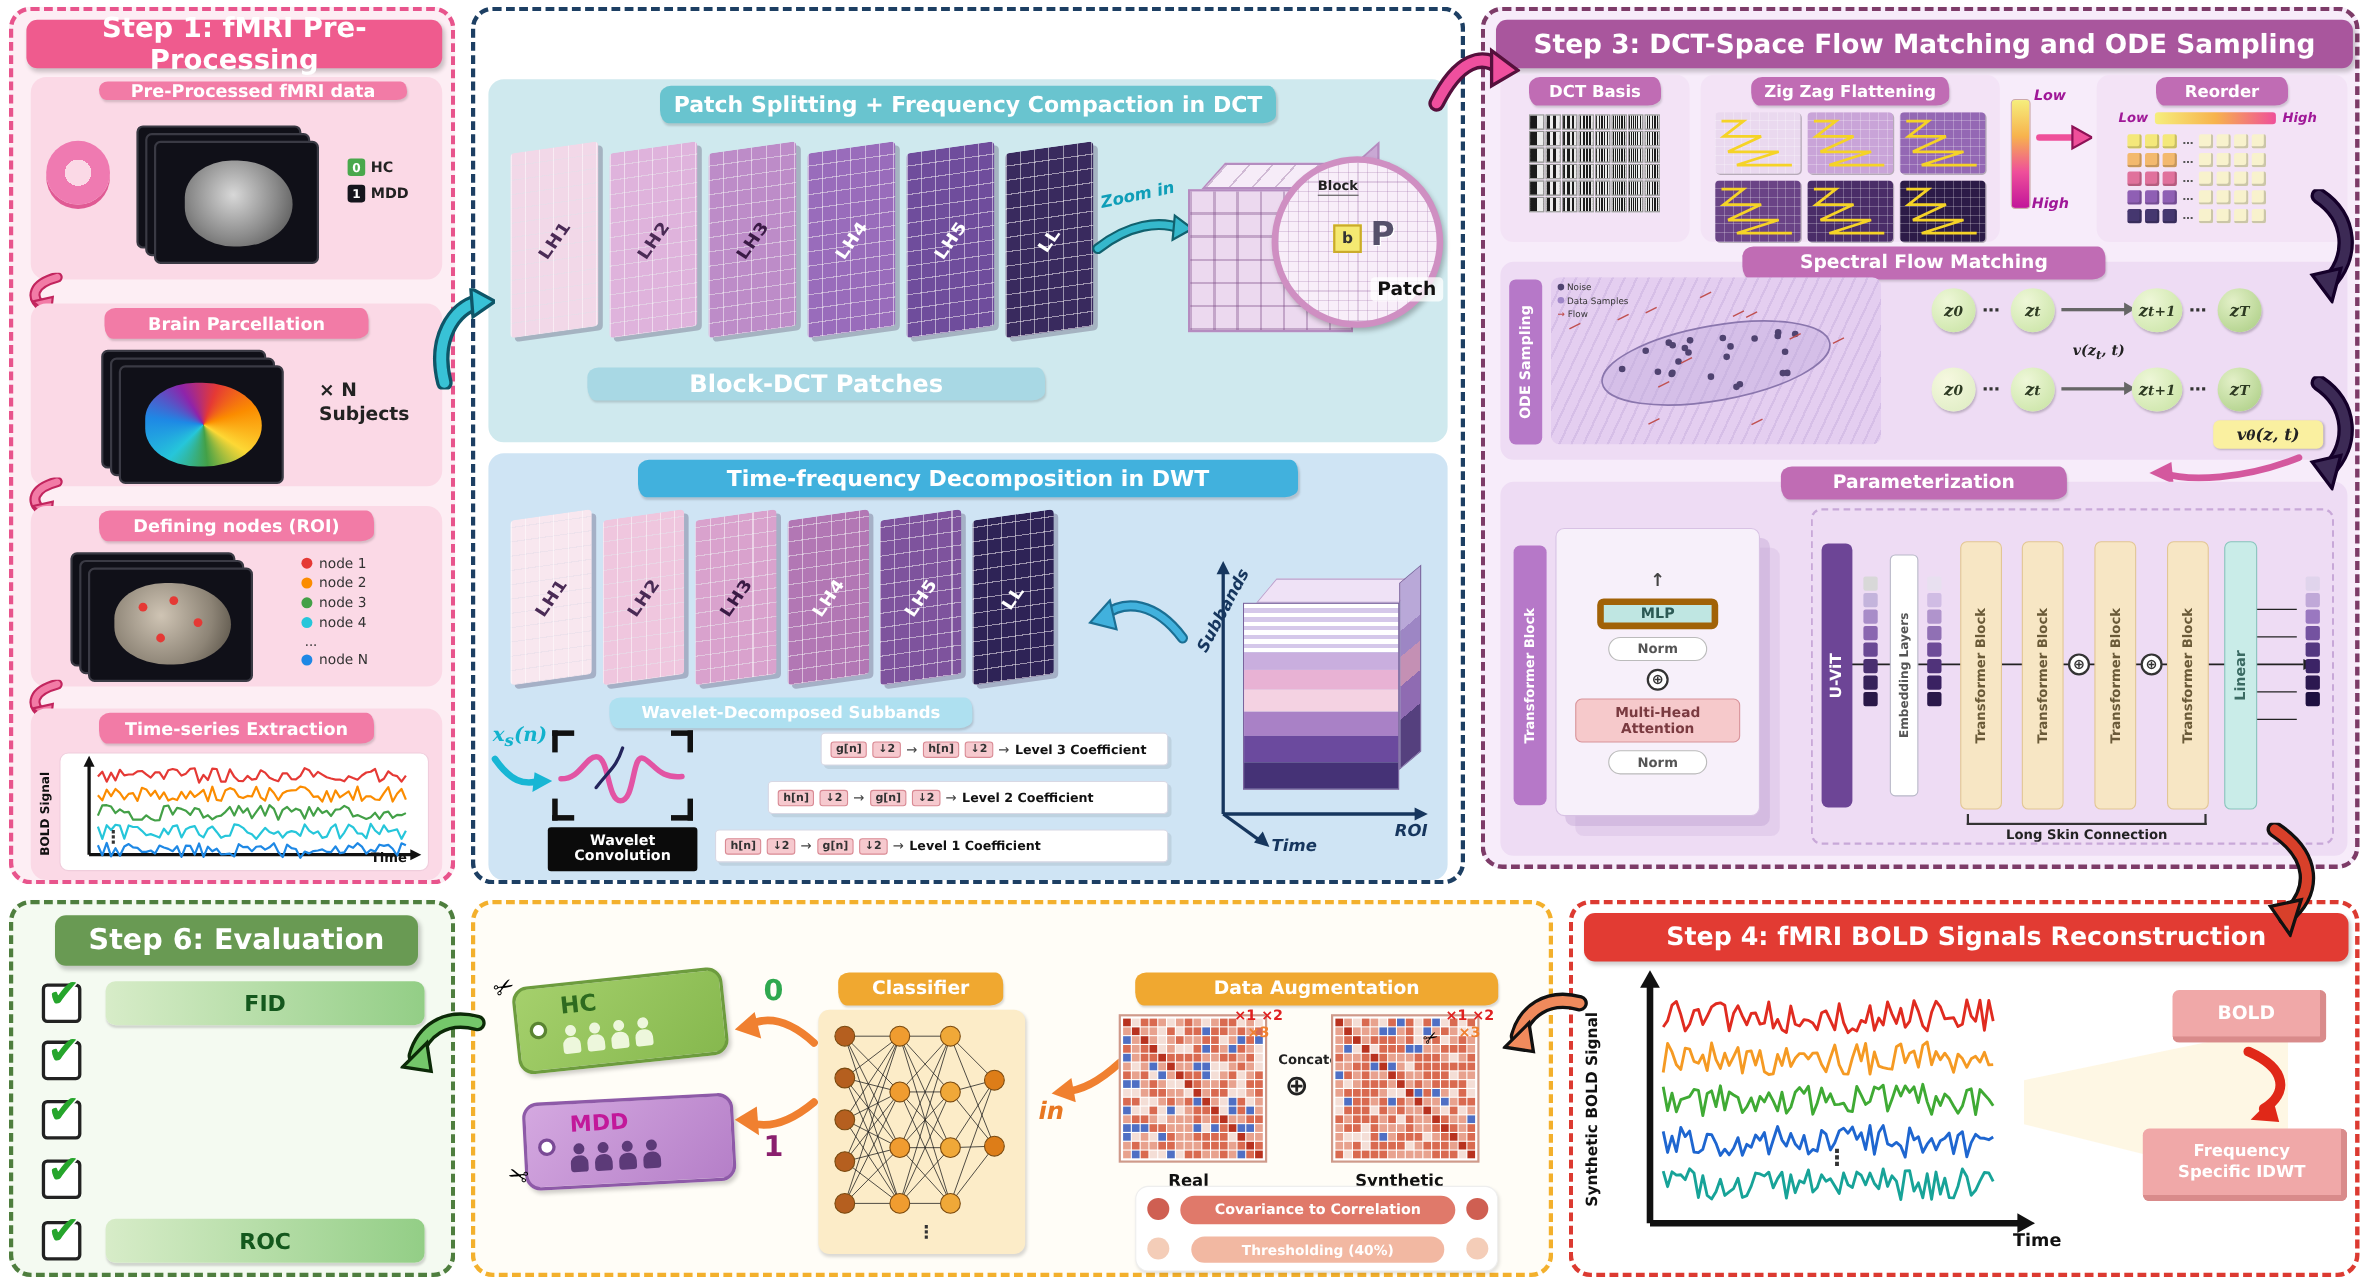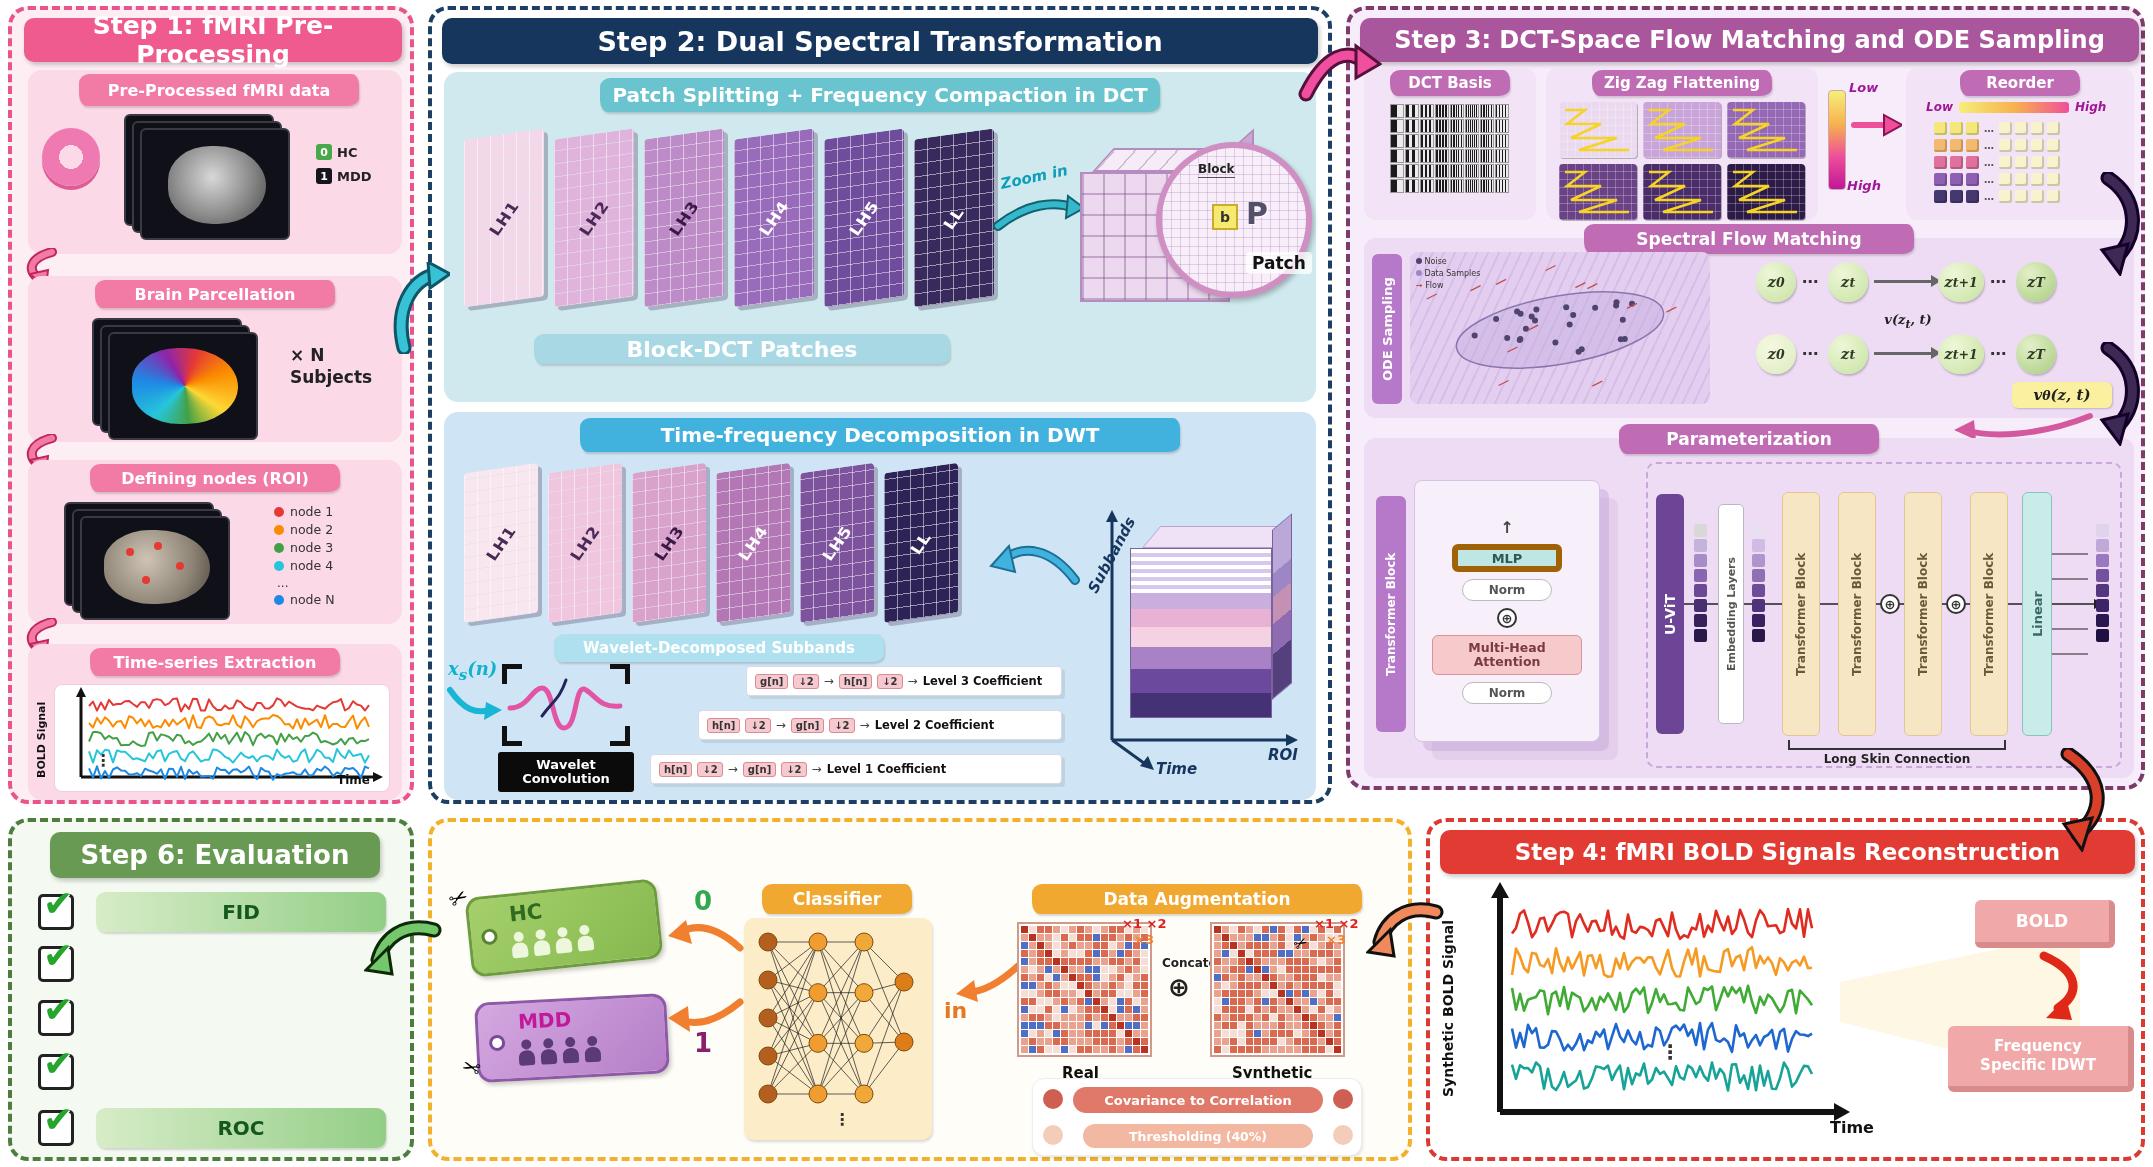--- a/index.html
+++ b/index.html
@@ -54,21 +54,21 @@
 </style>
 </head>
 <body>
 
 <div id="canvas">
 
 <section class="panel" id="p1" style="left:8px;top:6px;width:406px;height:798px;background:#fdeef4;border:4px dashed #e8548c">
   <div class="hdr" style="left:12px;top:8px;width:378px;height:44px;background:#ef5b8e;font-size:25px">Step 1: fMRI Pre-Processing</div>
 
   <div class="card" style="left:16px;top:60px;width:374px;height:184px">
-    <div class="ribbon" style="left:51px;top:4px;width:280px;height:32px;background:#f27ba6;font-size:16px">Pre-Processed fMRI data</div>
+    <div class="ribbon" style="left:62px;top:4px;width:280px;height:17px;background:#f27ba6;font-size:16px">Pre-Processed fMRI data</div>
     <div class="abs" style="left:14px;top:58px;width:58px;height:58px;border-radius:50%;background:radial-gradient(circle,#fbd9e6 0 12px,#ef7ab1 12px 100%);box-shadow:0 4px 0 #e05a94"></div>
     <div>
       <div class="scan" style="left:96px;top:44px;width:150px;height:112px"></div>
       <div class="scan" style="left:104px;top:51px;width:150px;height:112px"></div>
       <div class="scan" style="left:112px;top:58px;width:150px;height:112px">
         <div class="brainblob" style="left:26px;top:16px;width:98px;height:78px;background:radial-gradient(circle at 45% 40%,#d8d8d8,#8a8a8a 55%,#444)"></div>
       </div>
     </div>
     <div class="abs" style="left:288px;top:74px">
       <div style="display:flex;align-items:center;gap:5px;margin-bottom:8px">
@@ -165,21 +165,20 @@
             <polyline points="34,66.4 38,77.6 42,65.2 46,69.6 50,64.8 54,65.5 58,77.4 62,65.4 66,66.8 70,66.8 74,70.3 78,74.3 82,73.3 86,74.8 90,76.4 94,68.4 98,73.4 102,66.3 106,65.3 110,76.3 114,68.8 118,66.9 122,66.0 126,73.7 130,76.2 134,68.6 138,66.4 142,71.3 146,76.6 150,74.8 154,74.7 158,64.4 162,65.1 166,67.6 170,71.8 174,73.5 178,77.6 182,72.5 186,67.6 190,71.4 194,73.0 198,71.0 202,76.4 206,71.9 210,70.6 214,71.5 218,74.8 222,64.5 226,70.1 230,72.8 234,70.8 238,76.7 242,75.6 246,67.5 250,64.4 254,77.2 258,71.9 262,64.7 266,67.0 270,72.7 274,72.8 278,77.0 282,64.0 286,70.0 290,73.3 294,65.3 298,71.0 302,70.0 306,69.0 310,77.6 314,70.3 " fill="none" stroke="#26c6da" stroke-width="2" stroke-linejoin="round"></polyline>
             <polyline points="34,83.4 38,92.6 42,81.3 46,93.5 50,86.1 54,93.0 58,84.5 62,82.3 66,85.4 70,85.8 74,89.4 78,89.4 82,88.2 86,90.9 90,83.7 94,85.5 98,86.7 102,88.8 106,84.3 110,94.0 114,83.8 118,84.0 122,91.9 126,81.8 130,94.0 134,84.7 138,88.9 142,86.6 146,91.7 150,91.5 154,91.0 158,93.6 162,82.5 166,85.1 170,84.8 174,88.8 178,84.8 182,84.3 186,87.4 190,85.3 194,81.6 198,89.6 202,94.1 206,82.9 210,86.0 214,86.8 218,94.8 222,89.1 226,90.8 230,88.7 234,88.2 238,87.2 242,89.4 246,89.7 250,84.4 254,90.5 258,89.9 262,83.8 266,85.7 270,81.5 274,84.7 278,91.0 282,87.5 286,89.2 290,82.9 294,84.0 298,83.1 302,86.6 306,92.8 310,81.6 314,83.4 " fill="none" stroke="#1e88e5" stroke-width="2" stroke-linejoin="round"></polyline>
           </svg>
       <span class="abs" style="left:40px;top:66px;font-weight:700;color:#333">⋮</span>
       <span class="abs" style="left:282px;top:88px;font-size:12px;font-weight:700;color:#111">Time</span>
     </div>
   </div>
 </section>
 
 <section class="panel" id="p2" style="left:428px;top:6px;width:904px;height:798px;background:#ffffff;border:4px dashed #1d3f63">
-  <div class="hdr" style="left:10px;top:8px;width:876px;height:46px;background:#16365e;font-size:27px">Step 2: Dual Spectral Transformation</div>
 
   <div class="abs" style="left:12px;top:62px;width:872px;height:330px;background:#cfe9ee;border-radius:14px">
     <div class="ribbon" style="left:156px;top:6px;width:560px;height:34px;background:#69c4cf;font-size:20px">Patch Splitting + Frequency Compaction in DCT</div>
 
     <div class="slab" style="left:20px;top:62px;width:80px;height:168px;background-color:#f2d8e8;color:#4a2a55">
           <b>LH1</b>
         </div>
     <div class="slab" style="left:110px;top:62px;width:80px;height:168px;background-color:#dfb3dc;color:#4a2a55">
           <b>LH2</b>
         </div>
@@ -765,21 +764,21 @@
           <circle cx="120" cy="24" r="9" fill="#f0a838" stroke="#7a4a10"></circle>
           <circle cx="120" cy="74.66666666666666" r="9" fill="#f0a838" stroke="#7a4a10"></circle>
           <circle cx="120" cy="125.33333333333333" r="9" fill="#f0a838" stroke="#7a4a10"></circle>
           <circle cx="120" cy="176" r="9" fill="#f0a838" stroke="#7a4a10"></circle>
           <circle cx="160" cy="64" r="9" fill="#dd7d18" stroke="#7a4a10"></circle>
           <circle cx="160" cy="124" r="9" fill="#dd7d18" stroke="#7a4a10"></circle>
         </svg>
     <span class="abs" style="left:90px;top:192px;font-weight:700;color:#333">⋮</span>
   </div>
 
-  <span class="abs" style="left:512px;top:176px;font-size:22px;font-weight:700;color:#e87722">in</span>
+  <span class="abs" style="left:512px;top:176px;font-size:22px;font-weight:700;font-style:italic;color:#e87722">in</span>
   <svg class="flow-svg" style="left:522px;top:136px" width="70" height="44" viewBox="0 0 70 44">
     <path class="a-in2" style="stroke:#f08030;stroke-width:7" d="M64,8 C42,28 26,34 14,34"></path>
     <polygon points="20,22 2,36 24,44" fill="#f08030"></polygon>
   </svg>
 
   <div class="ribbon" style="left:600px;top:62px;width:330px;height:30px;background:#f0a830;font-size:17px">Data Augmentation</div>
 
   <div class="fc-matrix" style="left:585px;top:100px">
         <i style="background: rgb(184, 50, 31);"></i>
         <i style="background: rgb(244, 222, 214);"></i>

